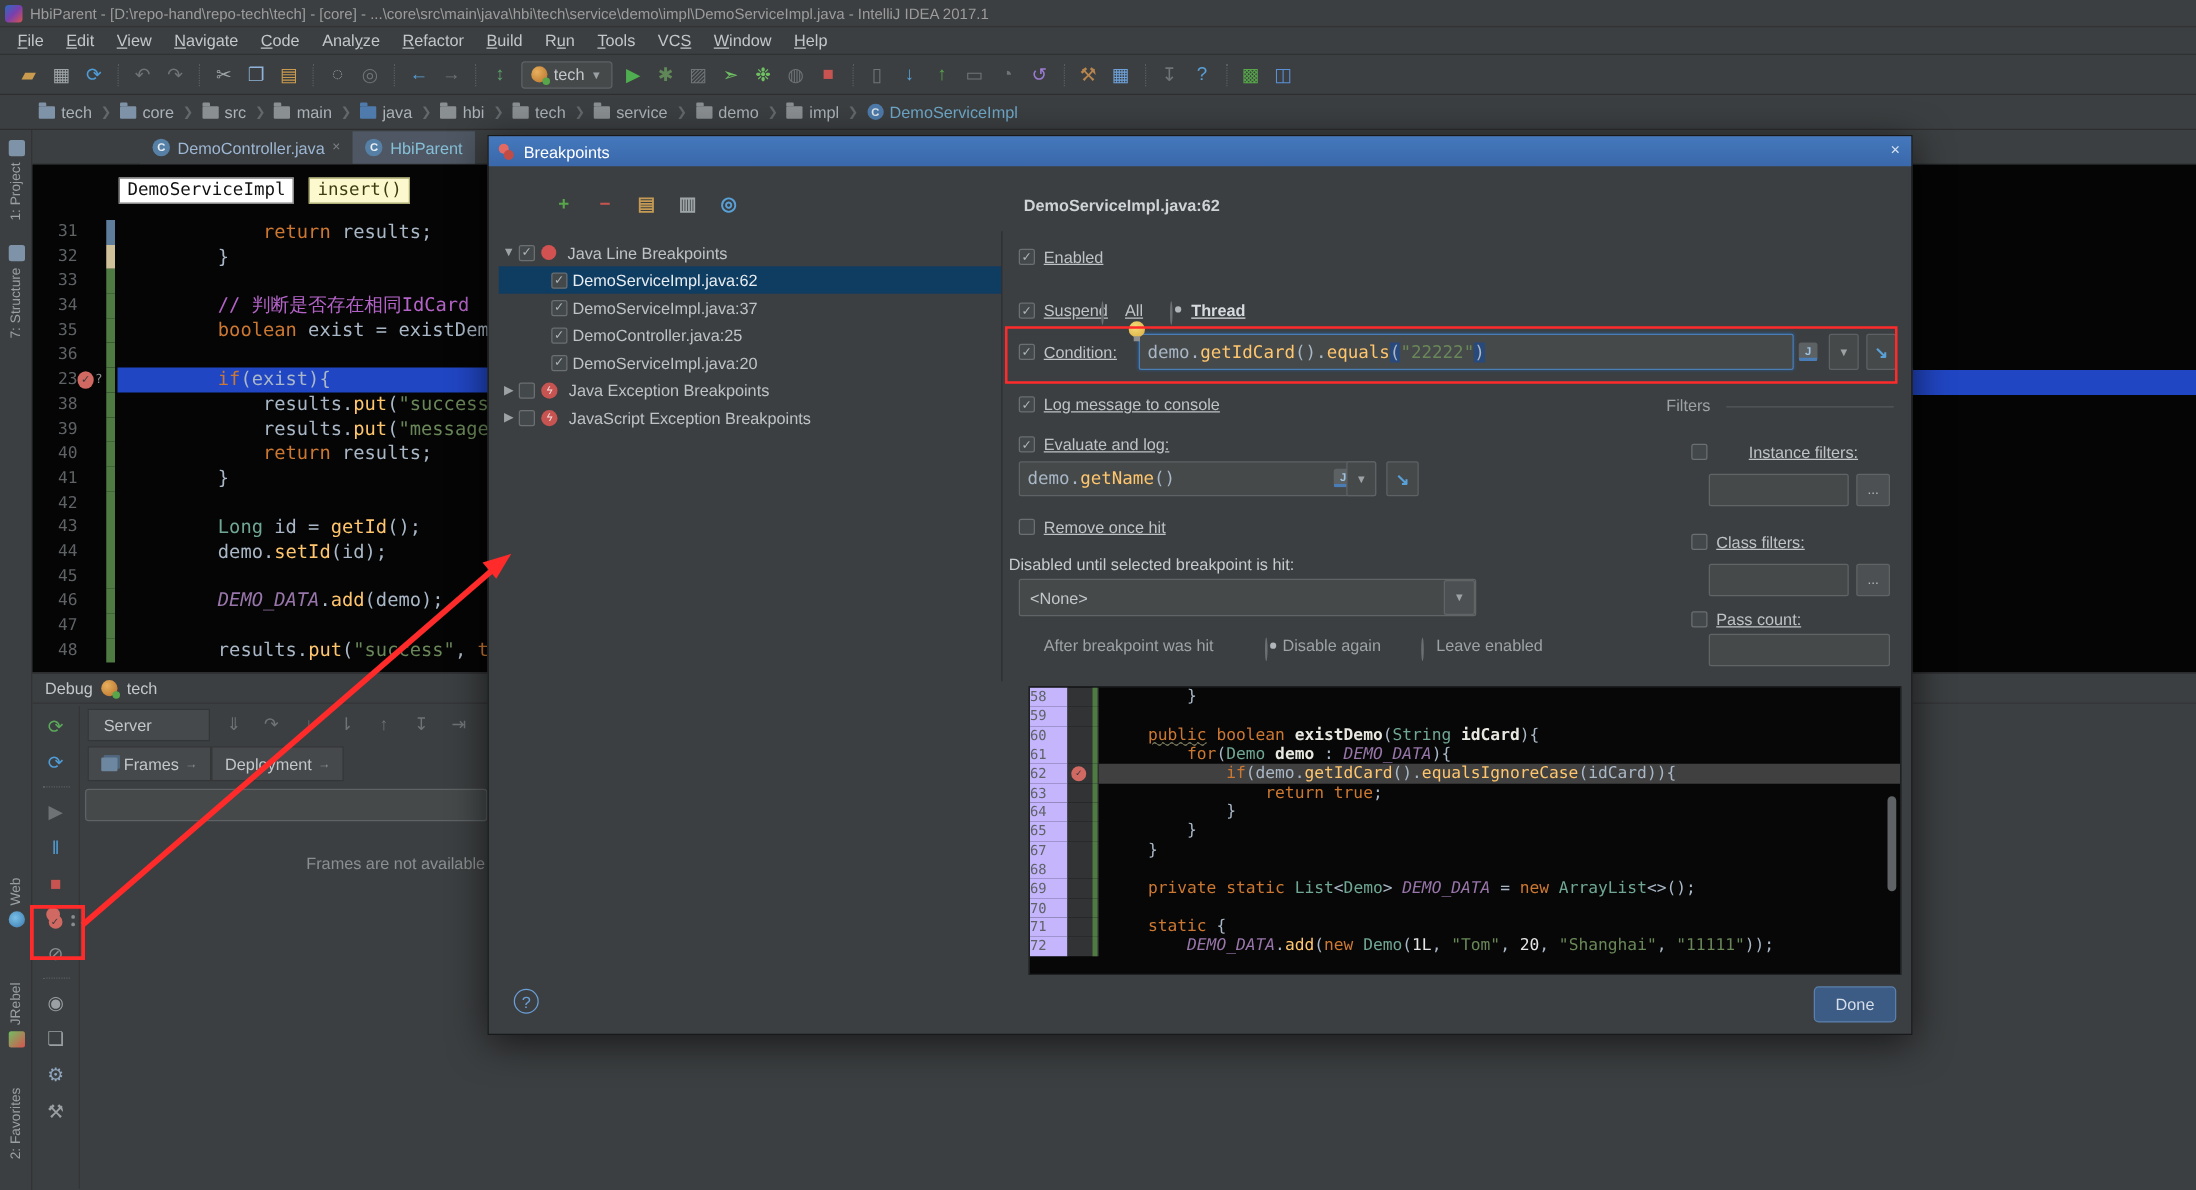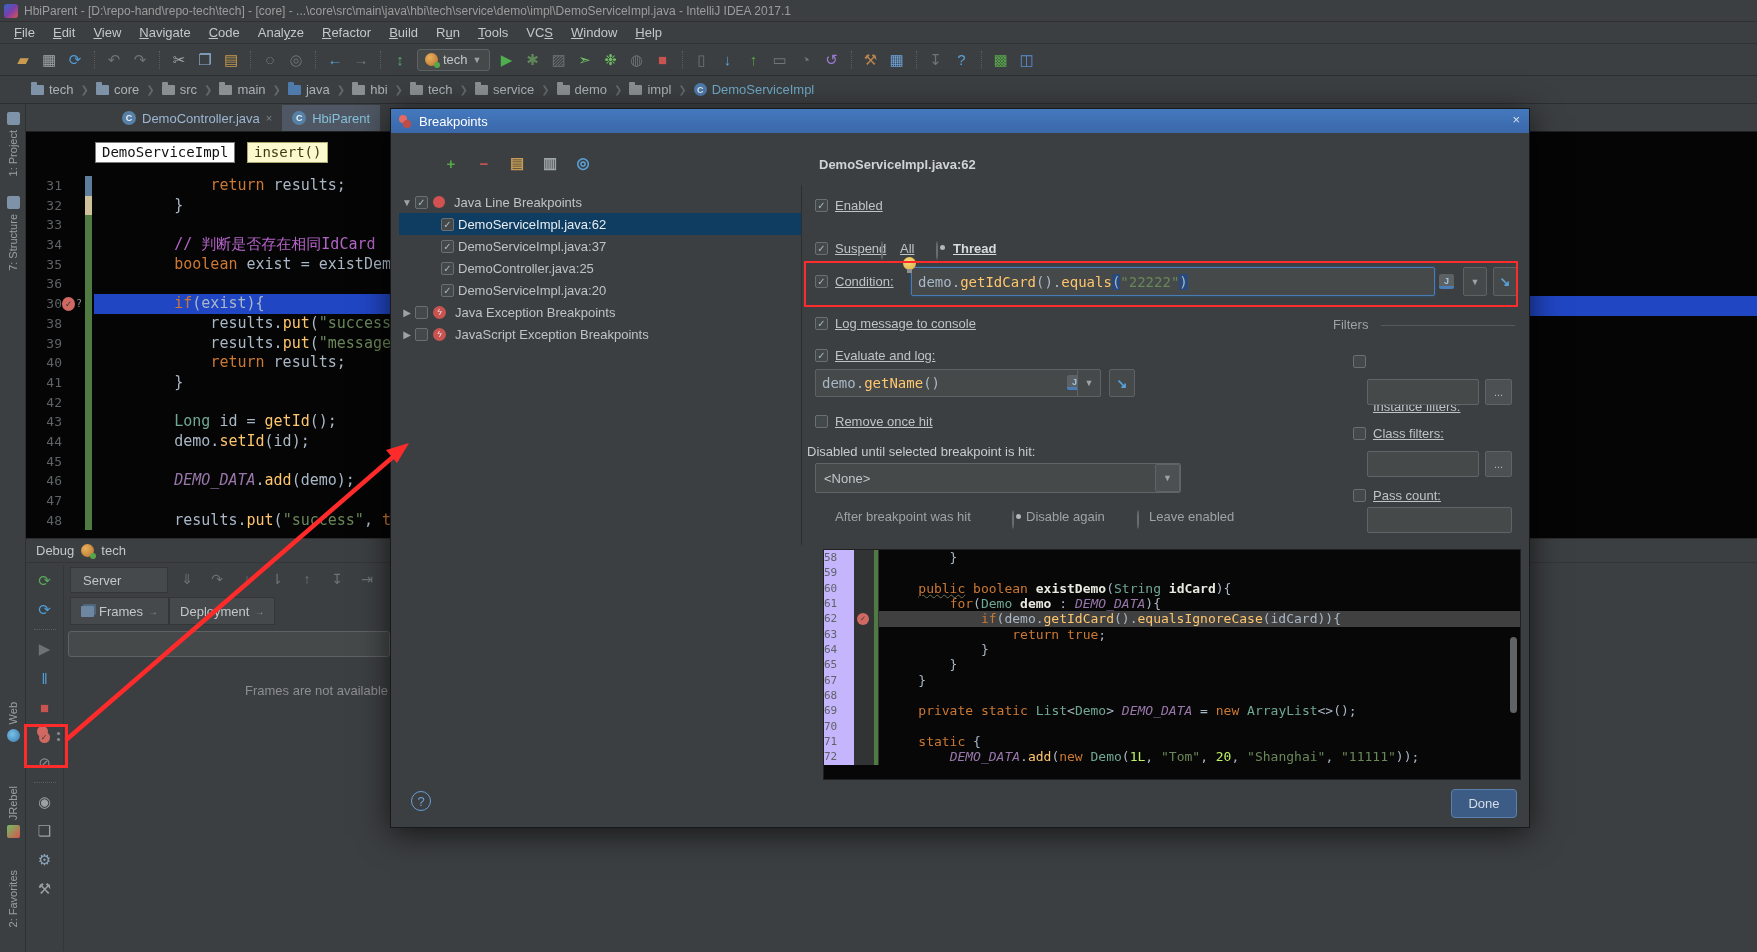--- a/index.html
+++ b/index.html
@@ -68,21 +68,21 @@
   .ed-ico { width:20px; flex:none; display:flex; align-items:center; justify-content:center; }
   .ed-chipcol { width:12px; flex:none; display:flex; justify-content:center; }
   .chip { width:7px; height:100%; }
   .chip-blue { background:#5d7d9b; } .chip-cream { background:#cfc19a; } .chip-green { background:#4f7b43; }
   .ed-code { flex:1; padding-left:8px; color:#a9b7c6; }
   .ed-row.hl .ed-code { background:#2146c4; }
   .bpmark { width:14px; height:14px; border-radius:50%; background:#d06962; color:#3a3a3a; font-size:10px;
             display:flex; align-items:center; justify-content:center; }
   .bpq { color:#8a8d8f; font-size:10px; margin-left:1px; }
 
-  .sg-pln{color:#a9b7c6;} .sg-kw{color:#cc7832;} .sg-str{color:#6a8759;} .sg-num{color:#bef264;}
+  .sg-pln{color:#a9b7c6;} .sg-kw{color:#cc7832;} .sg-str{color:#6a8759;} .sg-num{color:#e5e5e5;}
   .sg-cmt{color:#b464c8;} .sg-fld{color:#9876aa; font-style:italic;} .sg-fn{color:#ffc66d;}
   .sg-cls{color:#70a794;} .sg-b{color:#e8e8e0; font-weight:bold;}
   .sg-kwu{color:#cc7832; text-decoration:underline wavy #72725a 1px;}
   .sg-brace{color:#a9b7c6; background:#28497c;}
 
   .fragment-chip { left:1530px; top:549px; width:70px; height:20px; background:#2b2b2b; color:#a9b7c6;
                    font-family:"DejaVu Sans Mono", monospace; font-size:13px; padding-left:4px; line-height:20px; }
   .rightband { left:1530px; top:296px; width:227px; height:20px; background:#2146c4; }
   .rightstrip { left:1530px; top:132px; width:227px; height:406px; background:#050505; }
 
@@ -359,21 +359,21 @@
   </div>
 
   <div class="abs editor" id="editor">
     <div class="ed-pad"></div>
   <div class="ed-row"><span class="ed-num">31</span><span class="ed-ico"></span><span class="ed-chipcol"><span class="chip chip-blue"></span></span><span class="ed-code"><span class="sg-pln">            </span><span class="sg-kw">return</span><span class="sg-pln"> results;</span></span></div>
       <div class="ed-row"><span class="ed-num">32</span><span class="ed-ico"></span><span class="ed-chipcol"><span class="chip chip-cream"></span></span><span class="ed-code"><span class="sg-pln">        }</span></span></div>
       <div class="ed-row"><span class="ed-num">33</span><span class="ed-ico"></span><span class="ed-chipcol"><span class="chip chip-green"></span></span><span class="ed-code"></span></div>
       <div class="ed-row"><span class="ed-num">34</span><span class="ed-ico"></span><span class="ed-chipcol"><span class="chip chip-green"></span></span><span class="ed-code"><span class="sg-cmt">        // 判断是否存在相同IdCard</span></span></div>
       <div class="ed-row"><span class="ed-num">35</span><span class="ed-ico"></span><span class="ed-chipcol"><span class="chip chip-green"></span></span><span class="ed-code"><span class="sg-pln">        </span><span class="sg-kw">boolean</span><span class="sg-pln"> exist = existDemo(dem</span></span></div>
       <div class="ed-row"><span class="ed-num">36</span><span class="ed-ico"></span><span class="ed-chipcol"><span class="chip chip-green"></span></span><span class="ed-code"></span></div>
-      <div class="ed-row hl"><span class="ed-num">30</span><span class="ed-ico"><span class="bpmark">✓</span><span class="bpq">?</span></span><span class="ed-chipcol"><span class="chip chip-green"></span></span><span class="ed-code"><span class="sg-pln">        </span><span class="sg-kw">if</span><span class="sg-pln">(exist){</span></span></div>
+      <div class="ed-row hl"><span class="ed-num">23</span><span class="ed-ico"><span class="bpmark">✓</span><span class="bpq">?</span></span><span class="ed-chipcol"><span class="chip chip-green"></span></span><span class="ed-code"><span class="sg-pln">        </span><span class="sg-kw">if</span><span class="sg-pln">(exist){</span></span></div>
       <div class="ed-row"><span class="ed-num">38</span><span class="ed-ico"></span><span class="ed-chipcol"><span class="chip chip-green"></span></span><span class="ed-code"><span class="sg-pln">            results.</span><span class="sg-fn">put</span><span class="sg-pln">(</span><span class="sg-str">"success"</span><span class="sg-pln">, </span><span class="sg-kw">fa</span></span></div>
       <div class="ed-row"><span class="ed-num">39</span><span class="ed-ico"></span><span class="ed-chipcol"><span class="chip chip-green"></span></span><span class="ed-code"><span class="sg-pln">            results.</span><span class="sg-fn">put</span><span class="sg-pln">(</span><span class="sg-str">"message"</span><span class="sg-pln">, </span><span class="sg-str">"I</span></span></div>
       <div class="ed-row"><span class="ed-num">40</span><span class="ed-ico"></span><span class="ed-chipcol"><span class="chip chip-green"></span></span><span class="ed-code"><span class="sg-pln">            </span><span class="sg-kw">return</span><span class="sg-pln"> results;</span></span></div>
       <div class="ed-row"><span class="ed-num">41</span><span class="ed-ico"></span><span class="ed-chipcol"><span class="chip chip-green"></span></span><span class="ed-code"><span class="sg-pln">        }</span></span></div>
       <div class="ed-row"><span class="ed-num">42</span><span class="ed-ico"></span><span class="ed-chipcol"><span class="chip chip-green"></span></span><span class="ed-code"></span></div>
       <div class="ed-row"><span class="ed-num">43</span><span class="ed-ico"></span><span class="ed-chipcol"><span class="chip chip-green"></span></span><span class="ed-code"><span class="sg-pln">        </span><span class="sg-cls">Long</span><span class="sg-pln"> id = </span><span class="sg-fn">getId</span><span class="sg-pln">();</span></span></div>
       <div class="ed-row"><span class="ed-num">44</span><span class="ed-ico"></span><span class="ed-chipcol"><span class="chip chip-green"></span></span><span class="ed-code"><span class="sg-pln">        demo.</span><span class="sg-fn">setId</span><span class="sg-pln">(id);</span></span></div>
       <div class="ed-row"><span class="ed-num">45</span><span class="ed-ico"></span><span class="ed-chipcol"><span class="chip chip-green"></span></span><span class="ed-code"></span></div>
       <div class="ed-row"><span class="ed-num">46</span><span class="ed-ico"></span><span class="ed-chipcol"><span class="chip chip-green"></span></span><span class="ed-code"><span class="sg-pln">        </span><span class="sg-fld">DEMO_DATA</span><span class="sg-pln">.</span><span class="sg-fn">add</span><span class="sg-pln">(demo);</span></span></div>
       <div class="ed-row"><span class="ed-num">47</span><span class="ed-ico"></span><span class="ed-chipcol"><span class="chip chip-green"></span></span><span class="ed-code"></span></div>
@@ -551,21 +551,21 @@
     <span class="row-label abs" style="left:444px; top:400px; color:#9da2a5;">After breakpoint was hit</span>
     <span class="radio on abs" style="left:617px; top:402px;"></span>
     <span class="row-label abs" style="left:635px; top:400px; color:#9da2a5;">Disable again</span>
     <span class="radio abs" style="left:740px; top:402px;"></span>
     <span class="row-label abs" style="left:758px; top:400px; color:#9da2a5;">Leave enabled</span>
 
     
     <span class="row-label abs" style="left:942px; top:208px; color:#9da2a5;">Filters</span>
     <div class="filters-rule" style="left:990px; top:216px; width:134px;"></div>
     <span class="cb abs" style="left:962px; top:246px;"></span>
-    <span class="row-label u abs" style="left:982px; top:245px;margin-top:45px;">Instance filters:</span>
+    <span class="row-label u abs" style="left:1008px; top:245px;">Instance filters:</span>
     <div class="txtfield" style="left:976px; top:270px; width:112px; height:26px;"></div>
     <div class="more-btn" style="left:1094px; top:270px; width:27px; height:26px;">
       <span>...</span>
       </div>
     <span class="cb abs" style="left:962px; top:318px;"></span>
     <span class="row-label u abs" style="left:982px; top:317px;">Class filters:</span>
     <div class="txtfield" style="left:976px; top:342px; width:112px; height:26px;"></div>
     <div class="more-btn" style="left:1094px; top:342px; width:27px; height:26px;">
       <span>...</span>
       </div>

